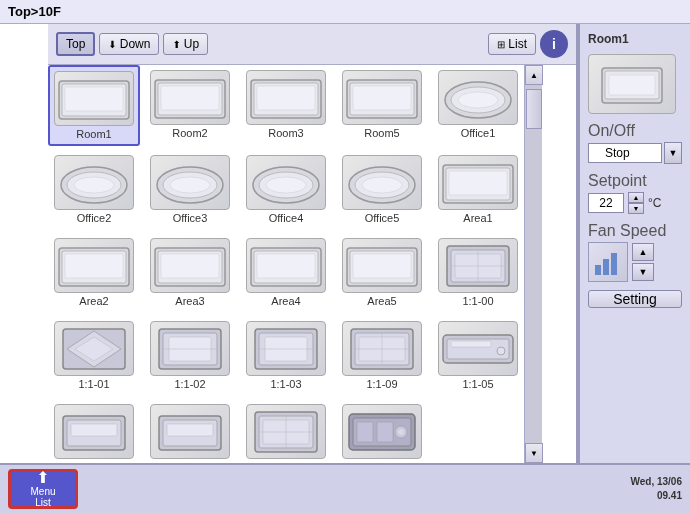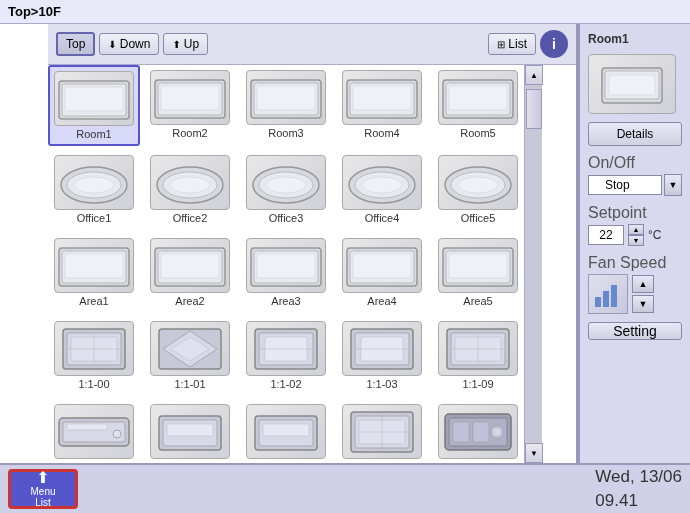--- a/index.html
+++ b/index.html
@@ -344,23 +344,25 @@
       line-height: 1;
     }
     .menu-list-btn .btn-text {
       font-size: 10px;
       line-height: 1;
     }
 
     .bottom-spacer { flex: 1; }
 
     .datetime-display {
-      font-size: 17px;
+      text-align: right;
+      font-size: 10px;
       color: #333;
       line-height: 1.4;
+      font-weight: bold;
     }
 
     
   </style>
 </head>
 <body>
 
 <div class="main-container">
 
   <div class="title-bar">
@@ -425,30 +427,20 @@
               <div class="device-label">Room3</div>
             </div>
             <div class="grid-item">
               <div class="device-icon">
                 <svg width="78" height="52" viewBox="0 0 78 52">
         <rect x="4" y="8" width="70" height="38" rx="3" fill="#d8d8e0" stroke="#999" stroke-width="1.5"></rect>
         <rect x="7" y="11" width="64" height="32" rx="2" fill="#e8e8f0" stroke="#bbb" stroke-width="1"></rect>
         <rect x="10" y="14" width="58" height="24" rx="1" fill="#f0f0f8" stroke="#ccc" stroke-width="0.5"></rect>
       </svg>
               </div>
-              <div class="device-label">Room4</div>
-            </div>
-            <div class="grid-item">
-              <div class="device-icon">
-                <svg width="78" height="52" viewBox="0 0 78 52">
-        <rect x="4" y="8" width="70" height="38" rx="3" fill="#d8d8e0" stroke="#999" stroke-width="1.5"></rect>
-        <rect x="7" y="11" width="64" height="32" rx="2" fill="#e8e8f0" stroke="#bbb" stroke-width="1"></rect>
-        <rect x="10" y="14" width="58" height="24" rx="1" fill="#f0f0f8" stroke="#ccc" stroke-width="0.5"></rect>
-      </svg>
-              </div>
               <div class="device-label">Room5</div>
             </div>
             <div class="grid-item">
               <div class="device-icon">
                 <svg width="78" height="52" viewBox="0 0 78 52">
         <ellipse cx="39" cy="28" rx="33" ry="18" fill="#d8d8e0" stroke="#999" stroke-width="1.5"></ellipse>
         <ellipse cx="39" cy="28" rx="27" ry="13" fill="#e8e8f0" stroke="#bbb" stroke-width="1"></ellipse>
         <ellipse cx="39" cy="28" rx="20" ry="8" fill="#f0f0f8" stroke="#ccc" stroke-width="0.5"></ellipse>
       </svg>
               </div>
@@ -671,23 +663,20 @@
       <div class="room-title">Room1</div>
 
       <div class="room-preview">
         <svg width="70" height="48" viewBox="0 0 70 48">
           <rect x="5" y="8" width="60" height="35" rx="3" fill="#d8d8e0" stroke="#999" stroke-width="1.5"></rect>
           <rect x="8" y="11" width="54" height="28" rx="2" fill="#e8e8f0" stroke="#bbb" stroke-width="1"></rect>
           <rect x="12" y="15" width="46" height="20" rx="1" fill="#f0f0f8" stroke="#ccc" stroke-width="0.5"></rect>
         </svg>
       </div>
 
-      <button class="details-btn">
-        <span>Details</span>
-      </button>
 
       <div class="control-section">
         <div class="control-label">On/Off</div>
         <div class="dropdown-row">
           <div class="dropdown-field">Stop</div>
           <div class="dropdown-arrow">▼</div>
         </div>
       </div>
 
       <div class="control-section">

